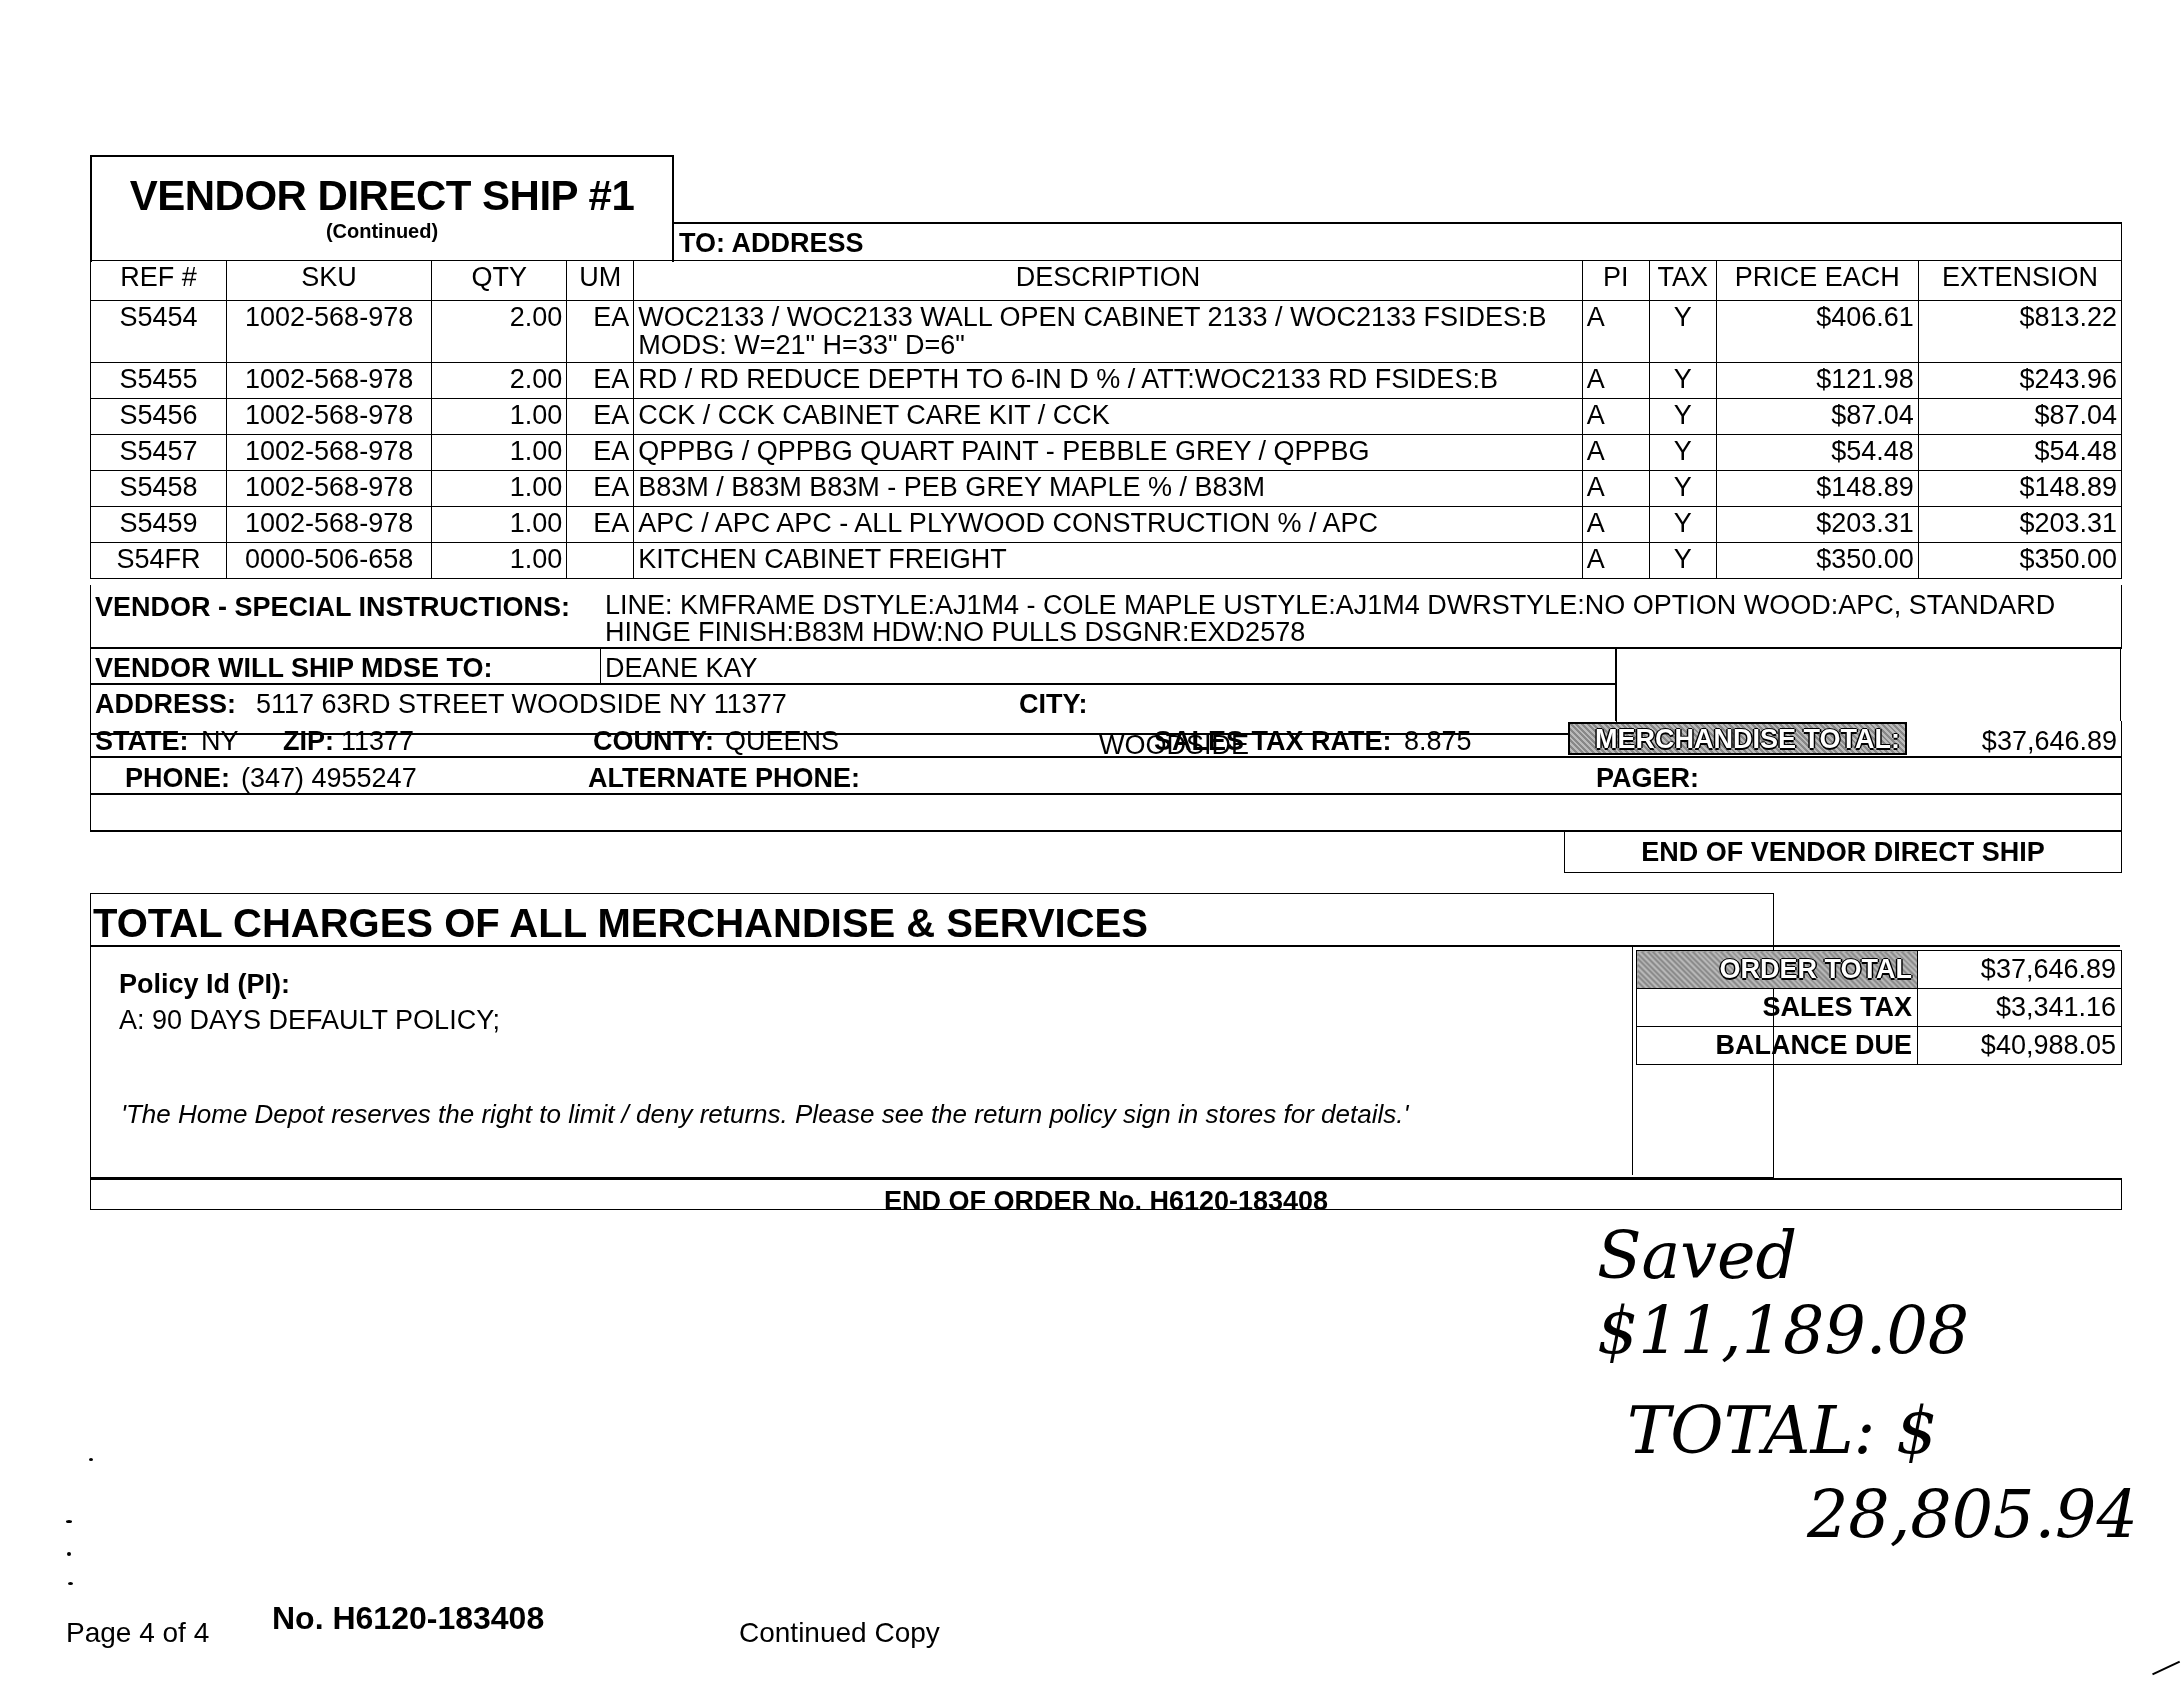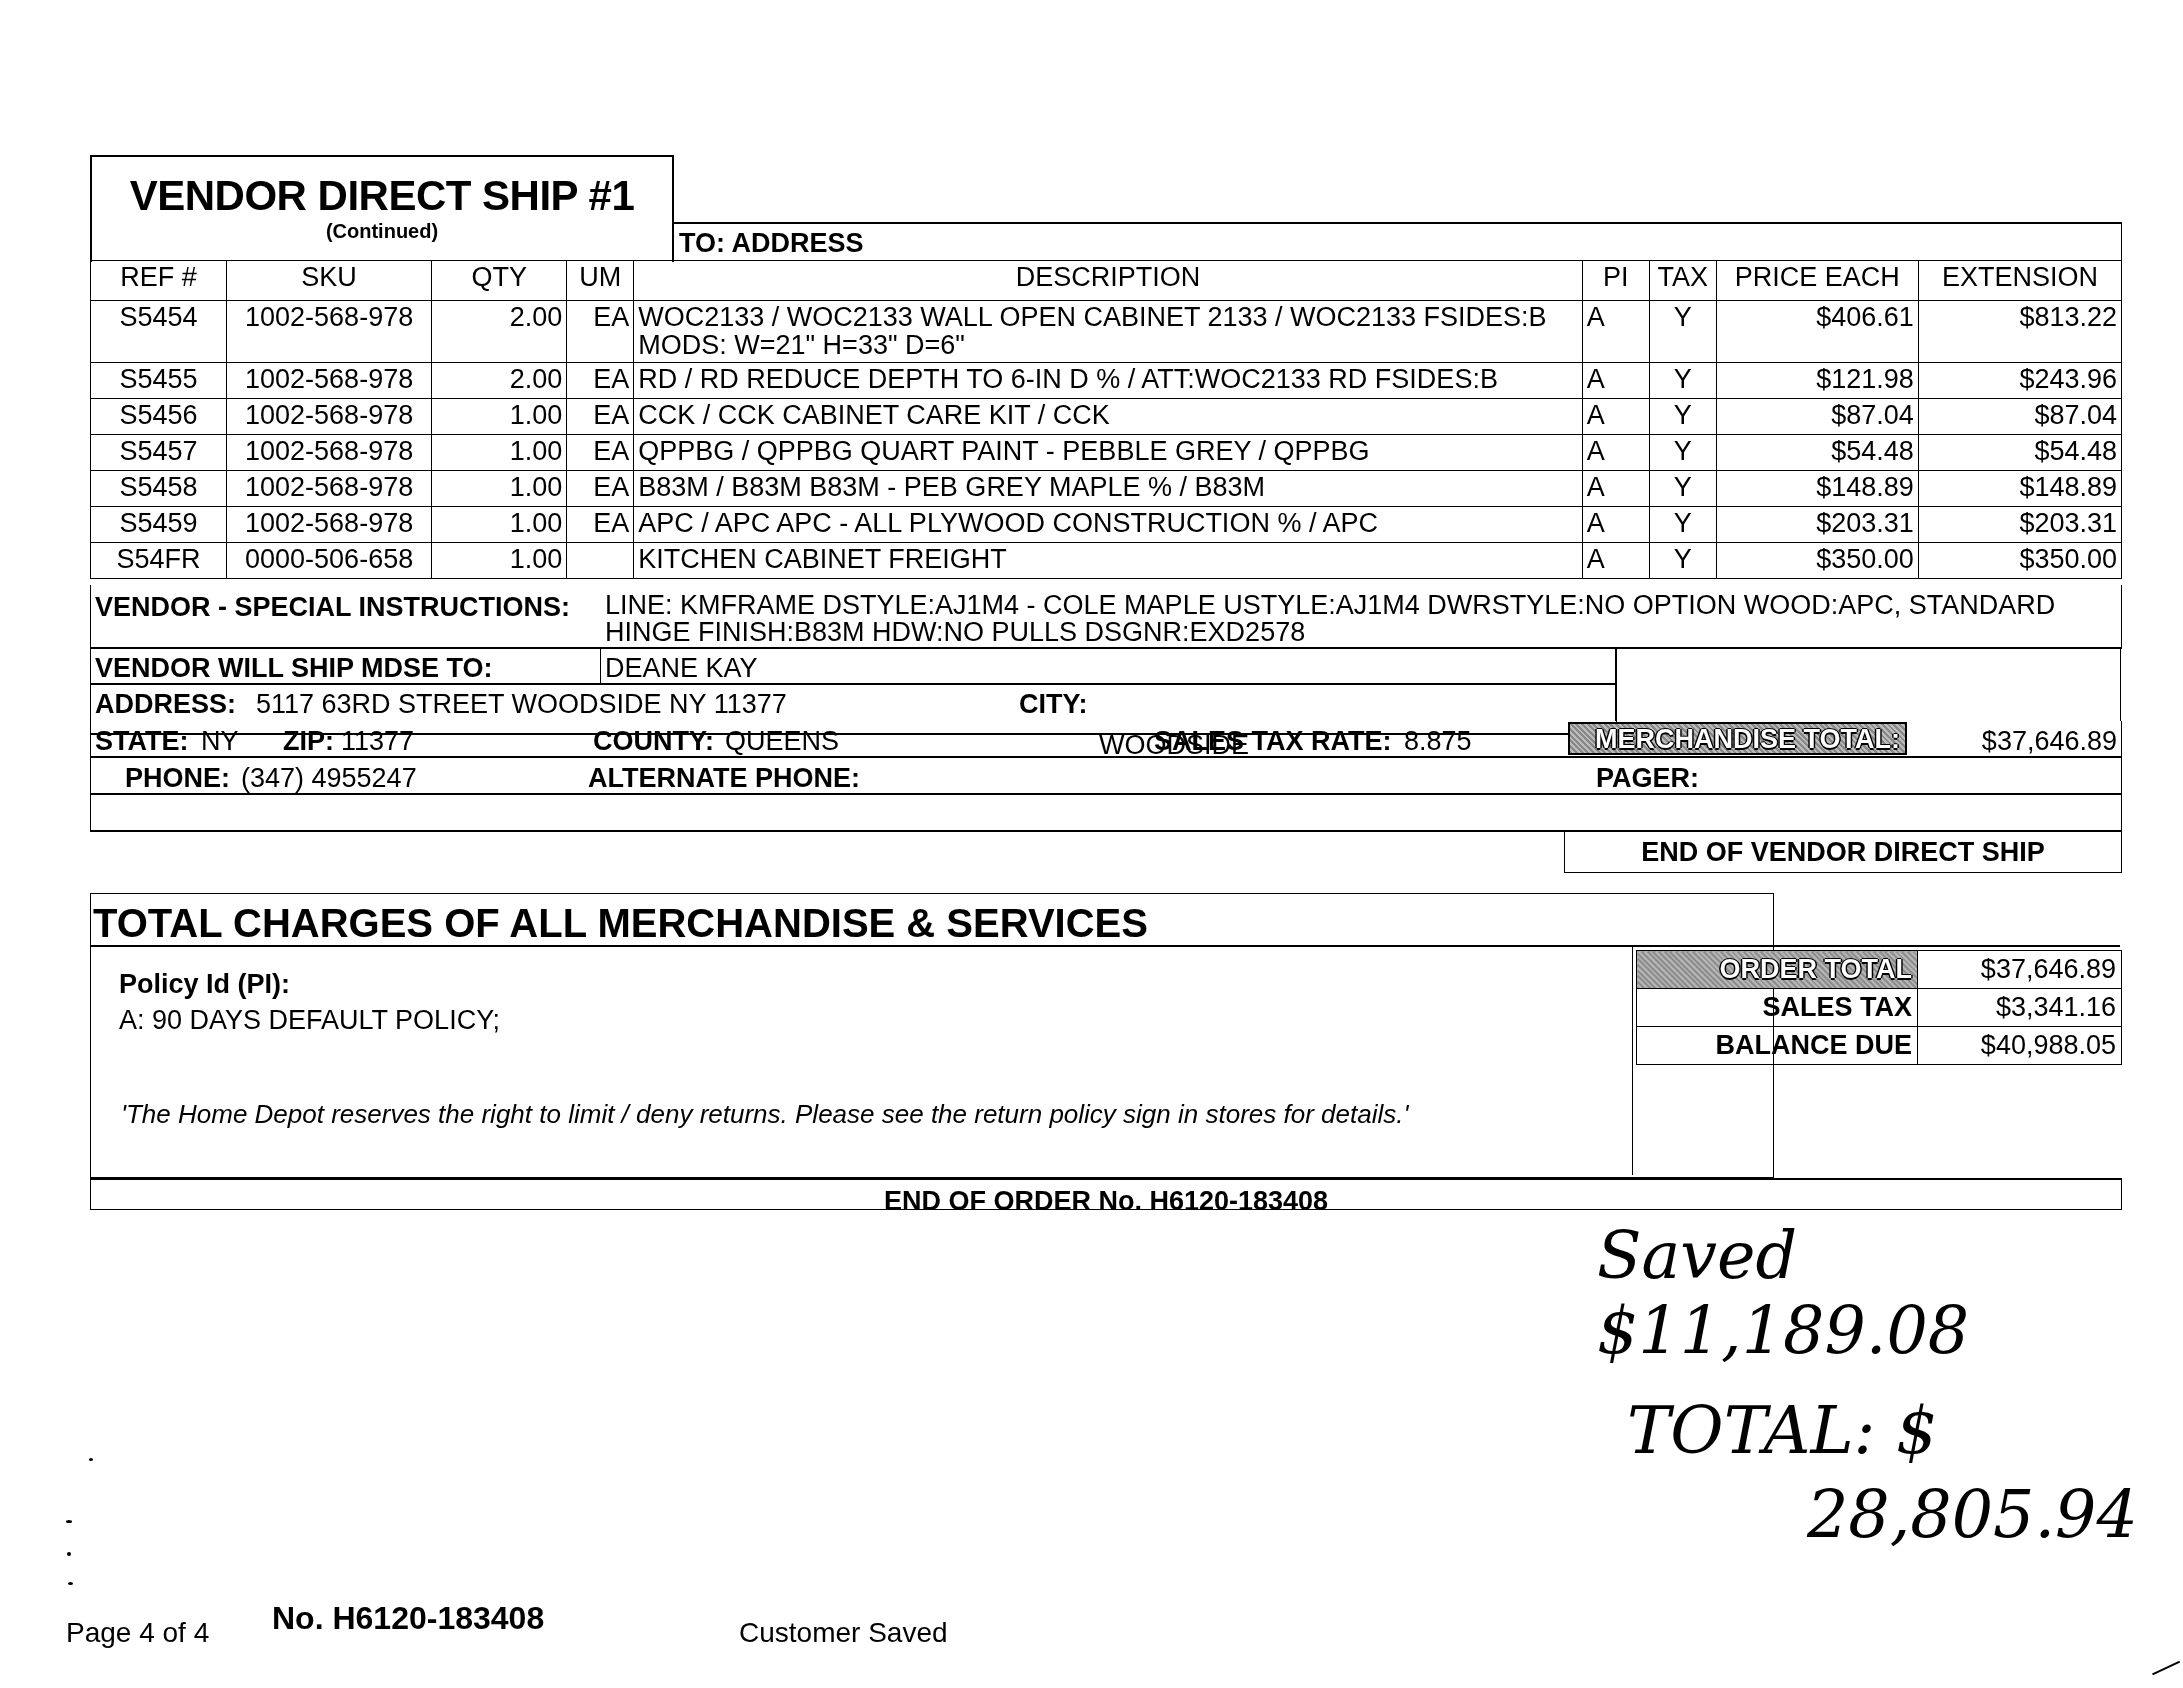--- a/index.html
+++ b/index.html
@@ -215,20 +215,20 @@
     </table>
 </div>
 <div class="abs" style="left:90px; top:1178px; width:2032px; height:32px; border:1.5px solid #000; border-top:2px solid #000; text-align:center; font-size:27px; font-weight:bold; padding-top:6px;">END OF ORDER No. H6120-183408</div>
 
 <div class="abs hand" style="left:1597px; top:1218px;">Saved $11,189.08</div>
 <div class="abs hand" style="left:1627px; top:1393px;">TOTAL: $</div>
 <div class="abs hand" style="left:1807px; top:1477px;">28,805.94</div>
 
 <div class="abs" style="left:66px; top:1617px; font-size:28px;">Page 4 of 4</div>
 <div class="abs" style="left:272px; top:1600px; font-size:32px; font-weight:bold;">No. H6120-183408</div>
-<div class="abs" style="left:739px; top:1617px; font-size:28px;">Customer Saved</div>
+<div class="abs" style="left:739px; top:1617px; font-size:28px;">Continued Copy</div>
 
 <div class="abs" style="left:89px; top:1458px; width:4px; height:3px; background:#000; border-radius:50%;"></div>
 <div class="abs" style="left:66px; top:1520px; width:6px; height:3px; background:#000; border-radius:50%;"></div>
 <div class="abs" style="left:67px; top:1552px; width:4px; height:4px; background:#000; border-radius:50%;"></div>
 <div class="abs" style="left:68px; top:1582px; width:5px; height:3px; background:#000; border-radius:50%;"></div>
 <div class="abs" style="left:2151px; top:1667px; width:30px; height:1.5px; background:#000; transform:rotate(-25deg);"></div>
 
 
 </body></html>

